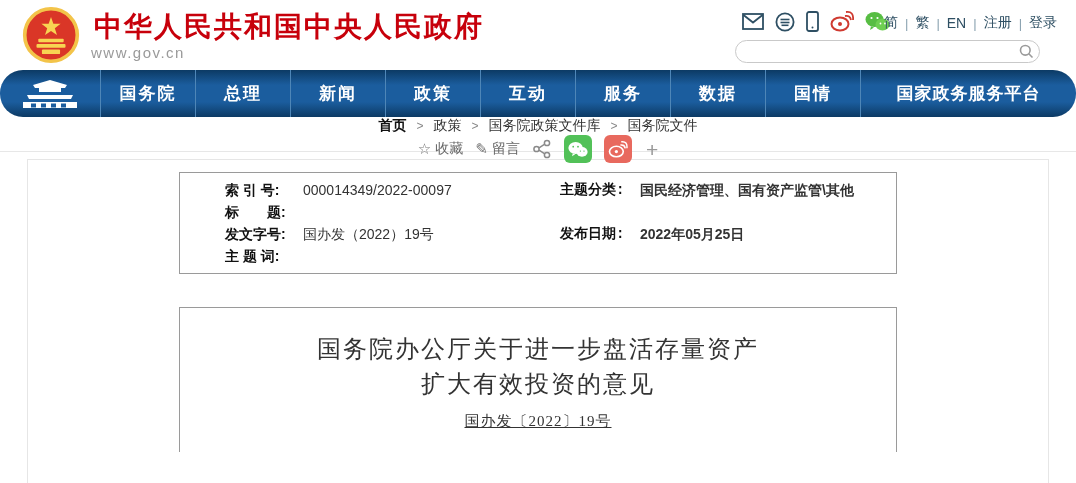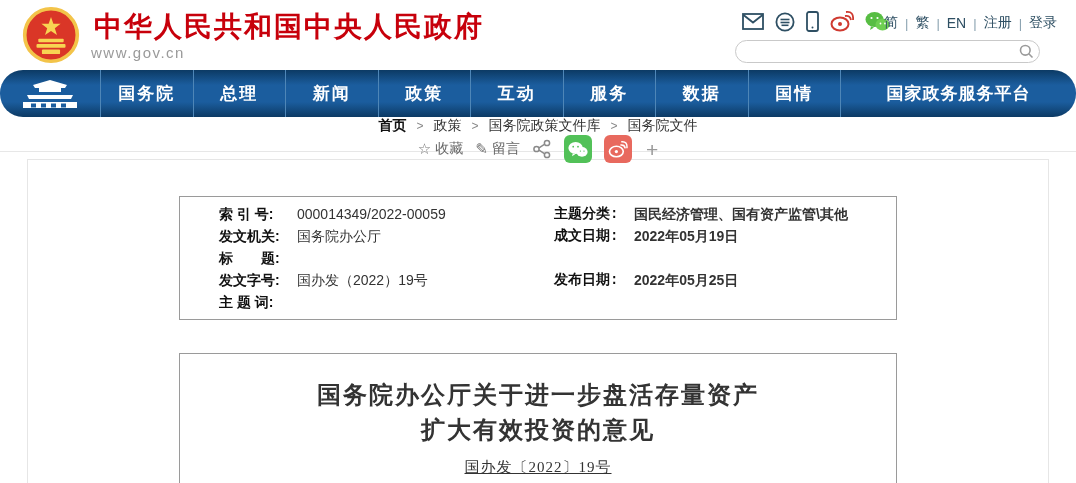--- a/index.html
+++ b/index.html
@@ -27,21 +27,21 @@
     display:flex; align-items:center; justify-content:center; }
 
   
   .nav { display:flex; width:1076px; height:47px;
     background:linear-gradient(180deg,#0c3a64 0%,#1b5d9e 32%,#1b5d9e 68%,#0c3a64 100%);border-radius:23px; }
   .nav-cell { display:flex; align-items:center; justify-content:center; color:#fff;
     font-size:17px; font-weight:bold; letter-spacing:2px; cursor:pointer; }
   .nav-cell + .nav-cell { border-left:1px solid #4e86b7; }
   .nav-home { width:100px; }
   .nav-item { flex:1; }
-  .nav-wide { width:236px; flex:none; letter-spacing:1px;font-family:Liberation Mono, monospace; }
+  .nav-wide { width:216px; flex:none; letter-spacing:1px;font-family:Liberation Mono, monospace; }
 
   
   .crumb-row { width:1076px; height:35px; padding:0 20px; display:flex; align-items:center;
     justify-content:space-between; border-bottom:1px solid #e7e7e7;flex-direction:column; }
   .crumbs { display:flex; align-items:center; gap:10px; font-size:14px; color:#333; }
   .crumbs .home { font-weight:bold; color:#111; }
   .crumbs .gt { color:#888; font-size:12px; }
   .crumbs span[data-interactable="true"] { cursor:pointer; }
   .crumb-actions { display:flex; align-items:center; gap:12px; }
   .act { display:flex; align-items:center; gap:4px; font-size:14px; color:#666; cursor:pointer; }
@@ -49,33 +49,33 @@
   .sq { width:28px; height:28px; border-radius:6px; display:flex; align-items:center;
     justify-content:center; cursor:pointer; }
   .sq-wechat { background:#52c158; }
   .sq-weibo { background:#e8695e; }
   .plus { font-size:21px; color:#999; cursor:pointer; line-height:1; margin-left:2px; }
 
   
   .container { width:1022px; margin:7px 0 0 27px; height:324px;
     border:1px solid #e6e6e6; border-bottom:none; overflow:hidden; }
 
-  .meta-box { width:718px; margin:36px auto 0; border:1px solid #9a9a9a; padding:6px 7px; }
+  .meta-box { width:718px; margin:12px auto 0; border:1px solid #9a9a9a; padding:6px 13px; }
   .meta-row { display:flex; line-height:22px; font-size:14px; padding-left:32px; }
   .m-label { font-weight:bold; color:#111; white-space:pre; }
   .m-label.w1 { width:78px; }
   .m-label.w2 { width:80px;font-family:Liberation Mono, monospace; }
   .m-val { color:#333; }
   .m-val.c1 { width:257px; }
   .m-val.grow { flex:1;font-weight:bold; }
 
   .doc-box { width:718px; margin:33px auto 0; height:145px; border:1px solid #9a9a9a;
     border-bottom:none; padding-top:24px; overflow:hidden; }
   .doc-title { text-align:center; font-family:"Liberation Serif","DejaVu Serif",serif;
-    font-size:24px; color:#333; line-height:35px; letter-spacing:2px; font-weight:700; }
+    font-size:24px; color:#333; line-height:35px; letter-spacing:2px; font-weight:400; }
   .doc-no { text-align:center; margin-top:10px; font-family:"Liberation Serif","DejaVu Serif",serif;
     font-size:15px; color:#333; letter-spacing:1px;text-decoration:underline; }
 </style>
 </head>
 <body>
 
 <div class="header" data-interactable="false">
   <svg class="emblem" viewBox="0 0 64 64" data-interactable="false">
     <circle cx="32" cy="32" r="30" fill="#da3627"></circle>
     <circle cx="32" cy="32" r="29" fill="none" stroke="#f3c449" stroke-width="4"></circle>
@@ -213,29 +213,23 @@
     </span>
     <span class="plus" data-interactable="true">+</span>
   </div>
 </div>
 
 <div class="container" data-interactable="false">
 
   <div class="meta-box" data-interactable="false">
     <div class="meta-row" data-interactable="false">
       <span class="m-label w1" data-interactable="false">索 引 号:</span>
-      <span class="m-val c1" data-interactable="false">000014349/2022-00059</span>
+      <span class="m-val c1" data-interactable="false">000014349/2022-00097</span>
       <span class="m-label w2" data-interactable="false">主题分类:</span>
       <span class="m-val grow" data-interactable="false">国民经济管理、国有资产监管\其他</span>
-    </div>
-    <div class="meta-row" data-interactable="false">
-      <span class="m-label w1" data-interactable="false">发文机关:</span>
-      <span class="m-val c1" data-interactable="false">国务院办公厅</span>
-      <span class="m-label w2" data-interactable="false">成文日期:</span>
-      <span class="m-val grow" data-interactable="false">2022年05月19日</span>
     </div>
     <div class="meta-row" data-interactable="false">
       <span class="m-label w1" data-interactable="false">标　　题:</span>
     </div>
     <div class="meta-row" data-interactable="false">
       <span class="m-label w1" data-interactable="false">发文字号:</span>
       <span class="m-val c1" data-interactable="false">国办发（2022）19号</span>
       <span class="m-label w2" data-interactable="false">发布日期:</span>
       <span class="m-val grow" data-interactable="false">2022年05月25日</span>
     </div>

